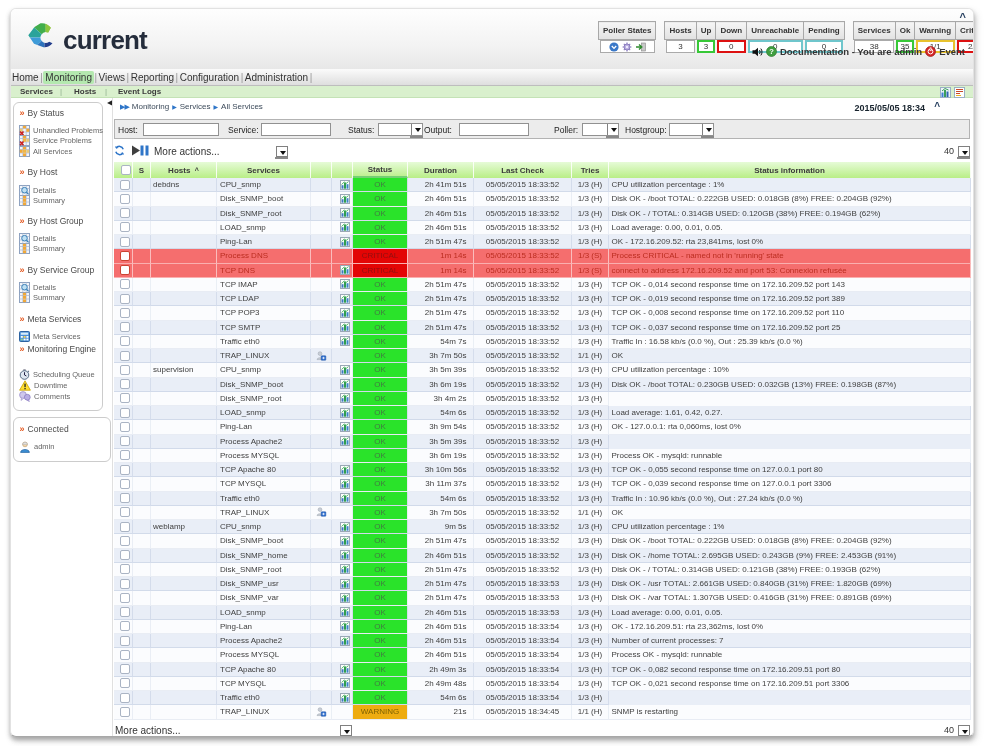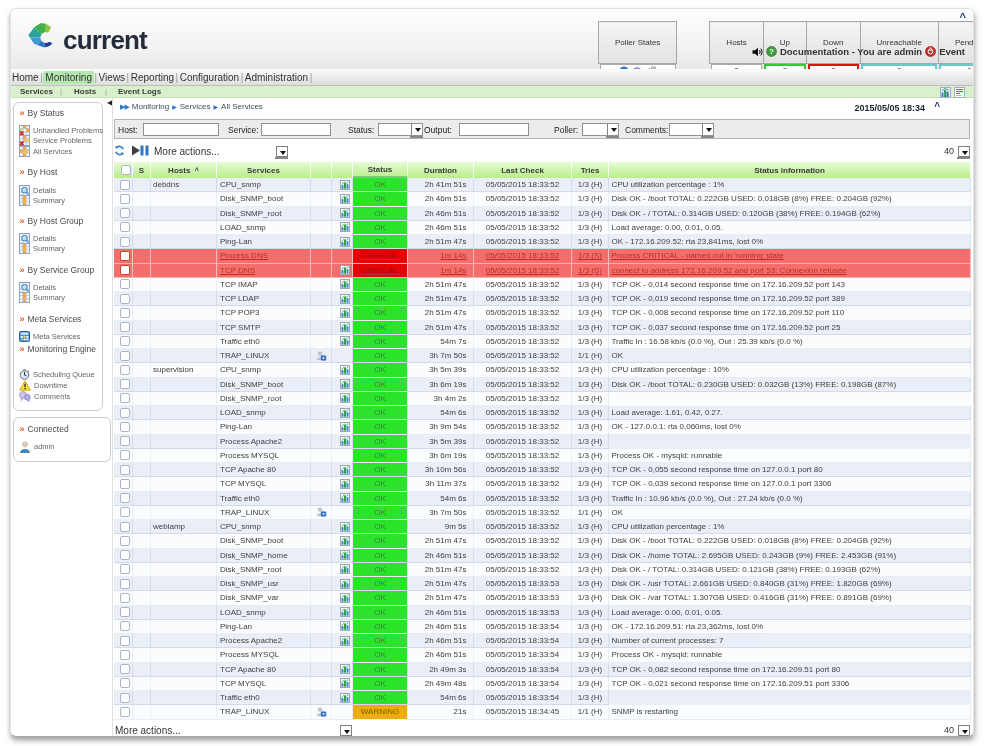--- a/index.html
+++ b/index.html
@@ -8,21 +8,21 @@
 #page { position:relative; width:984px; height:746px; background:#fff; }
 #panel { position:absolute; left:10px; top:8px; width:964px; height:729px; background:#fff;
   border:1px solid #e2e2e2; border-bottom:1px solid #a8a8a8; border-radius:6px; box-shadow:0 3px 4px rgba(100,100,100,.45), 2px 4px 7px rgba(120,120,120,.28); overflow:hidden; }
 
 #banner { position:absolute; left:0; top:0; width:100%; height:61px;
   background:linear-gradient(#fefefe,#f3f3f3 60%,#e7e7e7); border-bottom:1px solid #d6d6d6; }
 #logo { position:absolute; left:17px; top:14px; }
 #logotext { position:absolute; left:52px; top:16px; font-size:26px; font-weight:700; color:#252d3c; letter-spacing:-0.8px; }
 
 #ptable { position:absolute; left:587px; top:12px; border-collapse:collapse; font-size:8px; color:#333; table-layout:fixed; }
-#ptable th { background:linear-gradient(#f5f5f5,#e2e2e2); border:1px solid #a8a8a8; font-weight:400; padding:16px; height:9px; overflow:hidden; white-space:nowrap; }
+#ptable th { background:linear-gradient(#f5f5f5,#e2e2e2); border:1px solid #a8a8a8; font-weight:700; padding:4px; height:9px; overflow:hidden; white-space:nowrap; }
 #ptable td { padding:0 1px; height:13px; }
 #ptable th.sp { border:none; background:transparent; }
 .vb { height:13px; border:1px solid #aaa; background:#fff; display:flex; align-items:center; justify-content:center; }
 .vb.bgreen { border:2px solid #37c837; }
 .vb.bred { border:2px solid #dd1111; }
 .vb.bteal { border:2px solid #6fc6cc; }
 .vb.byel { border:2px solid #e8c22e; }
 #pticons { display:flex; gap:3px; justify-content:center; align-items:center; }
 #docline { position:absolute; right:8px; top:37px; font-size:9.5px; font-weight:700; color:#333;
   display:flex; align-items:center; gap:3px; }
@@ -74,21 +74,21 @@
   background:linear-gradient(#e6fbd7,#b9ee87); font-size:8px; font-weight:700; color:#3a3a3a; display:flex; }
 #thead > div { border-right:1px solid rgba(255,255,255,.85); display:flex; align-items:center; justify-content:center; }
 #thead .c6 { border-bottom:2px solid #74cf74; }
 #tbody { position:absolute; left:1px; top:80px; width:857px; }
 .tr { display:flex; width:857px; height:14.2631px; font-size:8px; color:#3e3e3e; }
 .rb { background:#e9eef7; }
 .rw { background:#fbfcfe; }
 .rb > div, .rw > div { border-right:1px solid rgba(165,180,210,.30); border-bottom:1px solid rgba(175,190,215,.40); }
 .rw > div { border-bottom:1px solid rgba(185,198,220,.28); border-right:1px solid rgba(175,190,215,.22); }
 .rc { background:#f56e6e; color:#bb2d20; }
-.rc > div { border-right:1px solid rgba(255,255,255,.55); border-bottom:1px solid rgba(255,255,255,.45);text-decoration:underline; }
+.rc > div { border-right:1px solid rgba(255,255,255,.55); border-bottom:1px solid rgba(255,255,255,.45); }
 .c0 { width:19px; display:flex; align-items:center; } .c0 .cb { margin-left:6px; }
 .c1 { width:18px; }
 .c2 { width:66px; display:flex; align-items:center; padding-left:2px; }
 .c3 { width:94px; display:flex; align-items:center; padding-left:3px; }
 .c4 { width:21px; display:flex; align-items:center; justify-content:center; }
 .c5 { width:21px; display:flex; align-items:center; justify-content:center; }
 .c6 { width:55px; display:flex; align-items:stretch; }
 .c7 { width:66px; display:flex; align-items:center; justify-content:flex-end; padding-right:6.5px; }
 .c8 { width:98px; display:flex; align-items:center; justify-content:center; }
 .c9 { width:37px; display:flex; align-items:center; justify-content:center; }
@@ -424,21 +424,21 @@
             </span>
           </span>
       <span class="flabel" style="left:309px">Output:</span>
       <span class="finput" style="left:344px;width:70px"></span>
       <span class="flabel" style="left:439px">Poller:</span>
       <span class="fselect" style="left:467px;width:37px">
             <span class="selarrow">
               <span class="selunder"></span>
             </span>
           </span>
-      <span class="flabel" style="left:510px">Comments:</span>
+      <span class="flabel" style="left:510px">Hostgroup:</span>
       <span class="fselect" style="left:554px;width:45px">
             <span class="selarrow">
               <span class="selunder"></span>
             </span>
           </span>
     </div>
     <div id="toolbar">
       <svg class="ticon" style="left:1px" width="11" height="11" viewBox="0 0 11 11">
             <path d="M9.2 4.2 A4 4 0 0 0 2 3.2 M1.8 6.8 A4 4 0 0 0 9 7.8" stroke="#2e75c8" stroke-width="1.5" fill="none"></path>
             <path d="M1.2 1 L2 3.6 L4.6 3 Z" fill="#2e75c8"></path>

